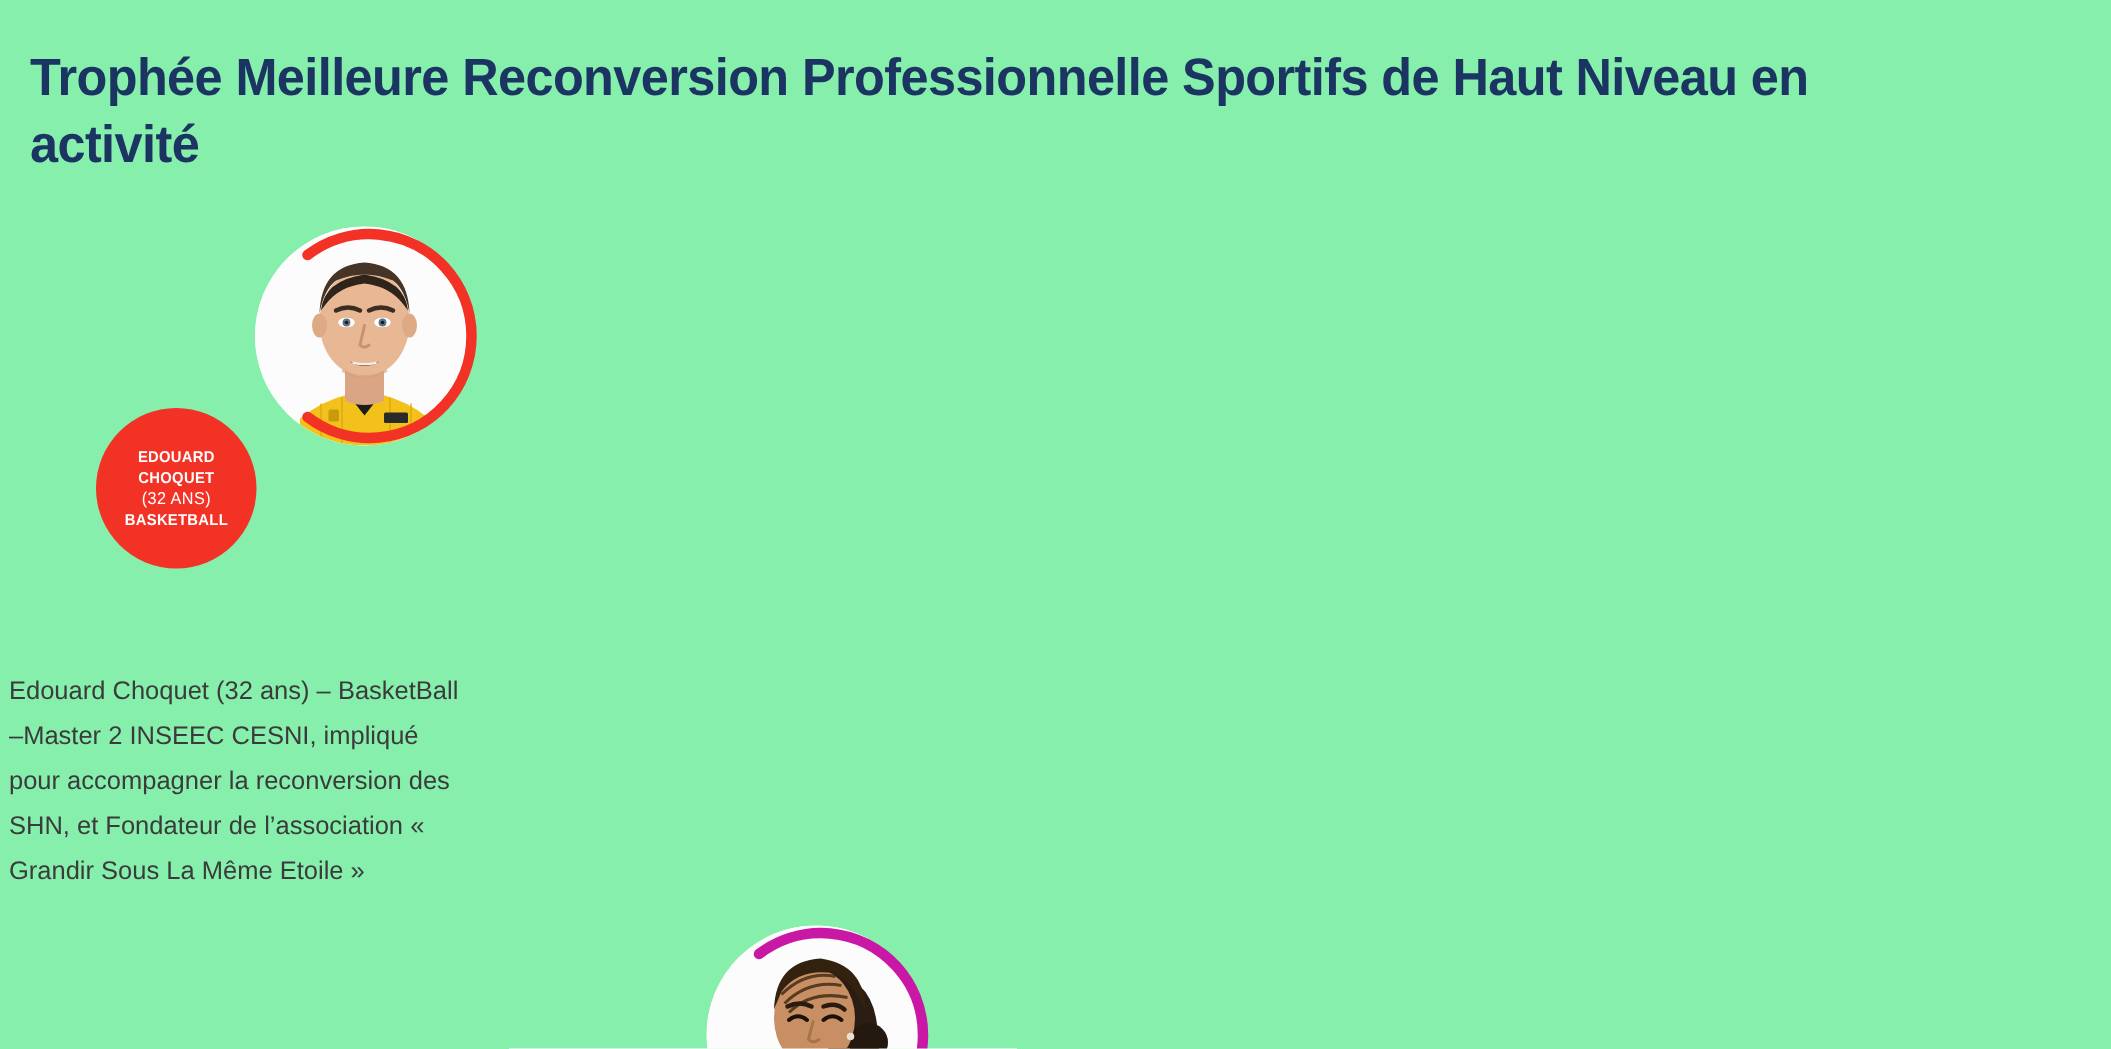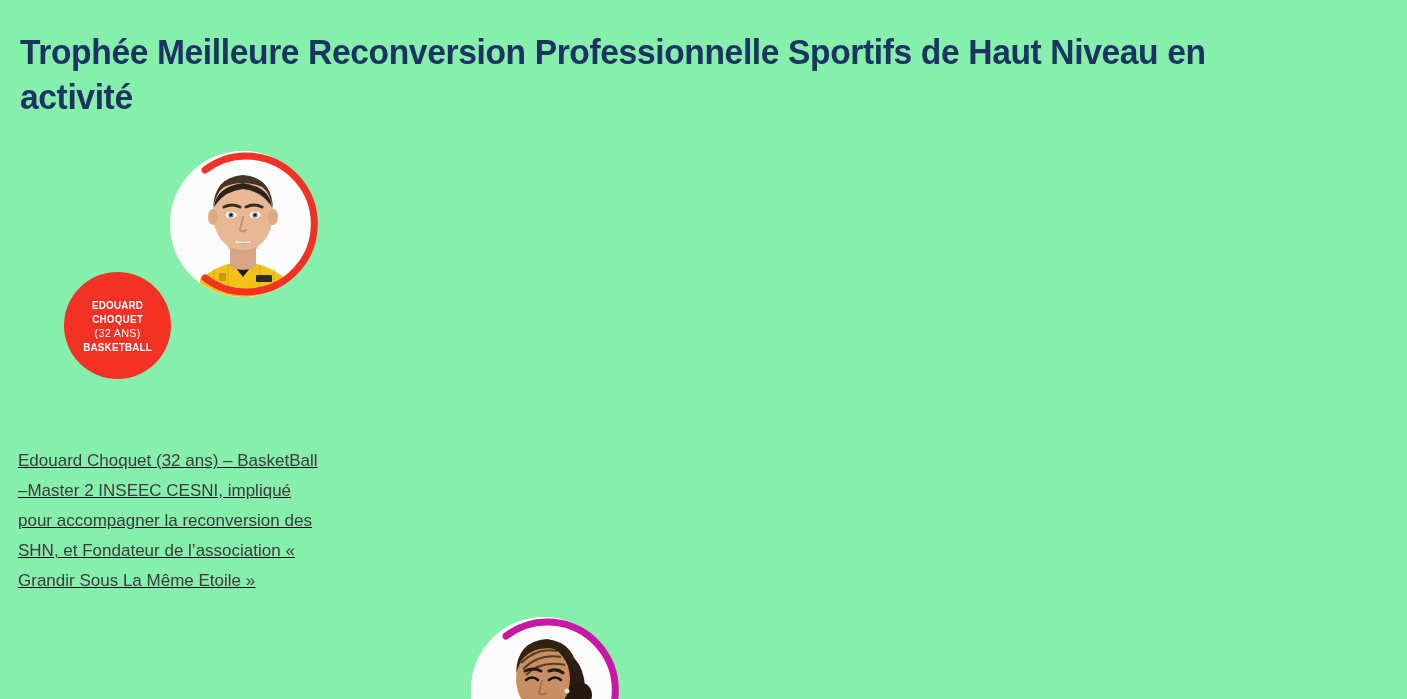--- a/index.html
+++ b/index.html
@@ -26,21 +26,20 @@
     transform: scaleX(0.96);
     transform-origin: left top;
     white-space: pre-wrap;
   }
   .card {
     width: 352px;
     position: relative;
     display: flex;
     flex-direction: column;
     align-items: flex-start;
-    text-decoration: underline;
   }
 
   
   .figure {
     position: relative;
     width: 352px;
     height: 330px;
   }
   .photo-wrap {
     position: absolute;
@@ -89,21 +88,21 @@
     font-size: 17px;
     line-height: 30px;
     color: #3b3b3b;
     width: 300px;
     margin-top: -14px;
   }
 
   
   .c0 .photo-wrap { left: 167px; top: 18px; }
   .c0 .badge      { left: 64px;  top: 142px; }
-  .c0 .caption    { margin-left: 18px; }
+  .c0 .caption    { margin-left: 6px; }
 
   .c1 .photo-wrap { left: 468px; top: 18px; }
 
   .cards-abs { position: absolute; left:0; top:130px; width:1407px; height:560px; }
 </style>
 </head>
 <body>
 
 <div class="page">
 

